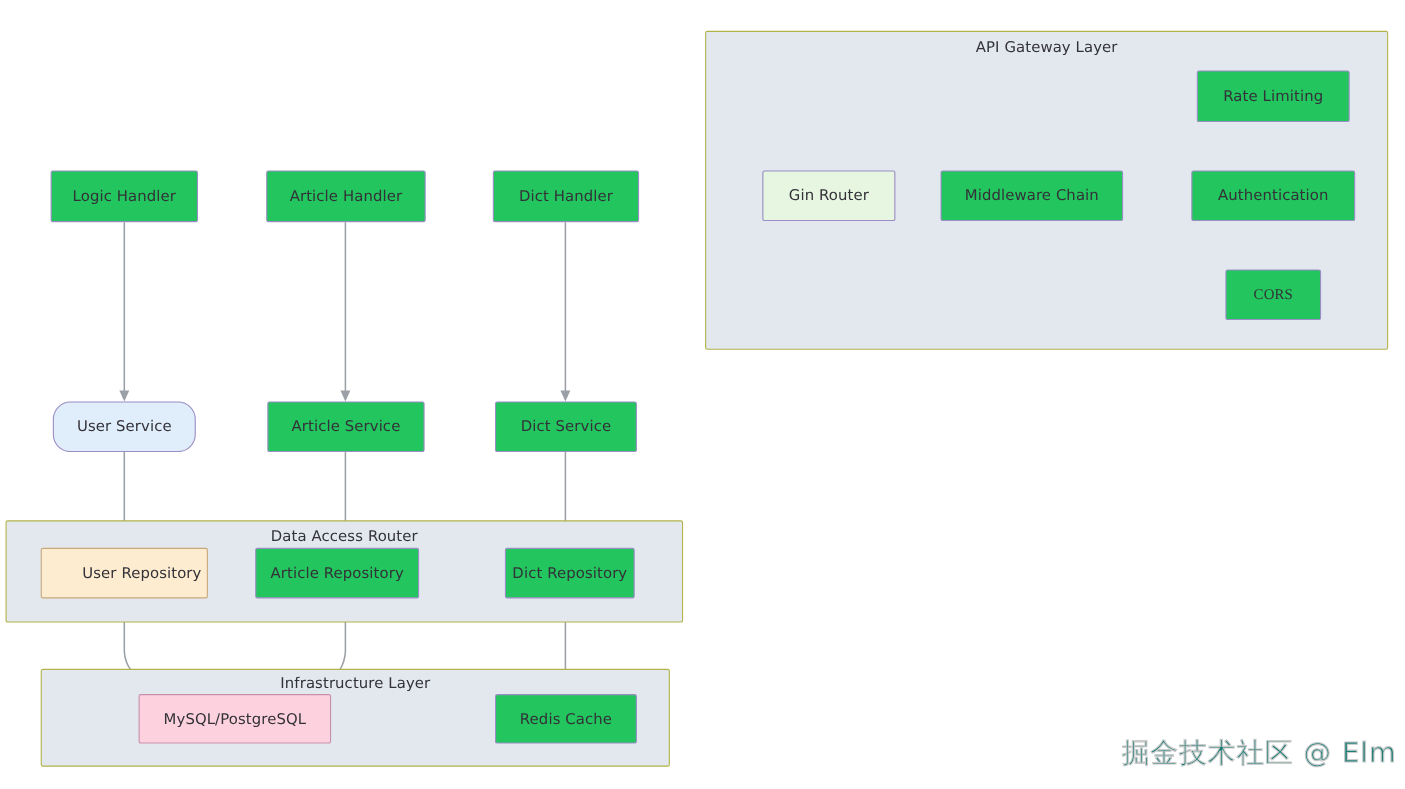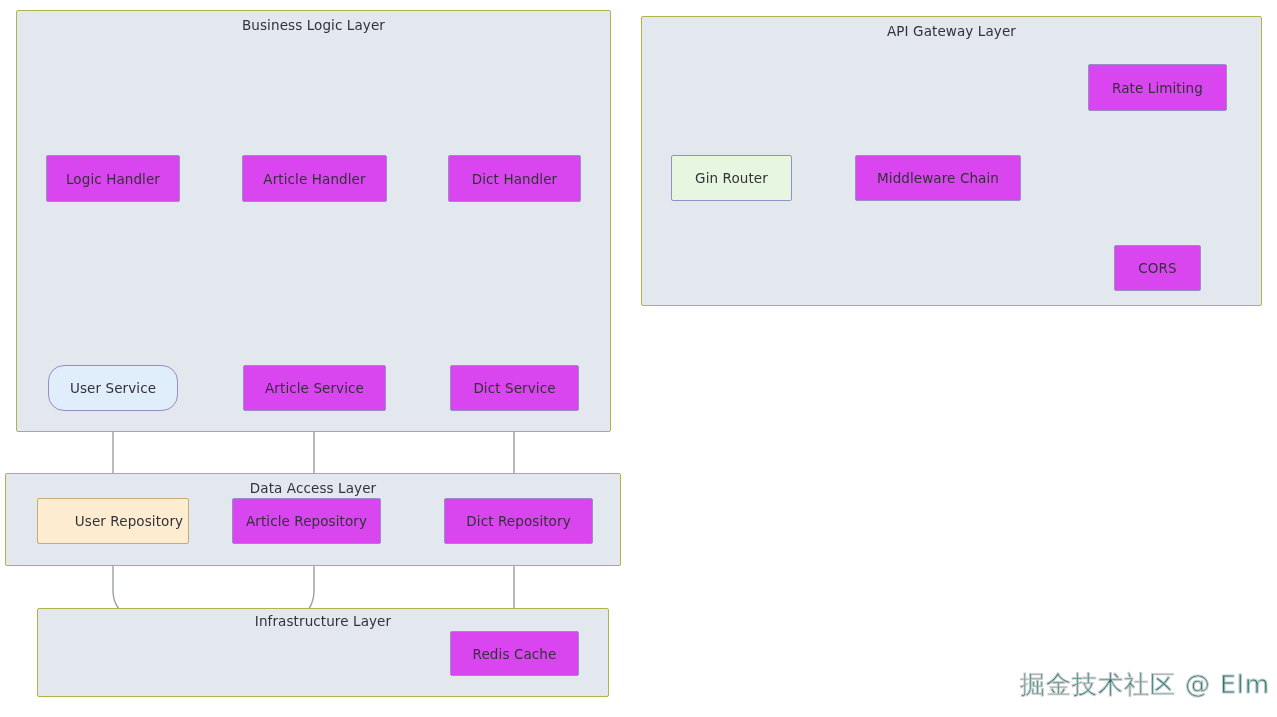--- a/index.html
+++ b/index.html
@@ -38,21 +38,21 @@
     color: #333238;
     letter-spacing: .1px;
     white-space: nowrap;
   }
   
   .node {
     position: absolute;
     box-sizing: border-box;
     border: 1px solid #9a8cc4;
     border-radius: 2px;
-    background: #d946ef;
+    background: #22c55e;
     display: flex;
     align-items: center;
     justify-content: center;
     font-size: 13.5px;
     color: #333238;
     letter-spacing: .1px;
     white-space: nowrap;
   }
   .node.fill-blue   { background: #e0edfb; }
   .node.fill-green  { background: #e7f6e0; }
@@ -139,73 +139,76 @@
     <g>
       <line x1="1021" y1="178" x2="1081" y2="178"></line>
       <polygon points="1088,178 1078,173.5 1078,182.5"></polygon>
     </g>
     <g>
       <path d="M 1000 202 Q 1036 250 1106 266"></path>
       <polygon points="1113,267 1103,262 1101.5,270.5"></polygon>
     </g>
   </svg>
 
-  <div class="layer" style="left:16px; top:10px; width:595px; height:422px;">
-    <div class="layer-title" style="top:6px;">Business Logic Layer</div>
-  </div>
   <div class="node" style="left:46px; top:155px; width:134px; height:47px;">
     <span>Logic Handler</span>
   </div>
   <div class="node" style="left:242px; top:155px; width:145px; height:47px;">
     <span>Article Handler</span>
   </div>
   <div class="node" style="left:448px; top:155px; width:133px; height:47px;">
     <span>Dict Handler</span>
   </div>
   <div class="node fill-blue" style="left:48px; top:365px; width:130px; height:46px;border-radius:16px;">
     <span>User Service</span>
   </div>
   <div class="node" style="left:243px; top:365px; width:143px; height:46px;justify-content:center;">
     <span>Article Service</span>
   </div>
   <div class="node" style="left:450px; top:365px; width:129px; height:46px;justify-content:center;">
     <span>Dict Service</span>
   </div>
 
-  <div class="layer" style="left:641px; top:16px; width:621px; height:290px;">
+  <div class="layer" style="left:641px; top:28px; width:621px; height:290px;">
     <div class="layer-title" style="top:6px;">API Gateway Layer</div>
   </div>
-  <div class="node fill-green" style="left:671px; top:155px; width:121px; height:46px;">
+  <div class="node fill-green" style="left:693px; top:155px; width:121px; height:46px;">
     <span>Gin Router</span>
   </div>
   <div class="node" style="left:855px; top:155px; width:166px; height:46px;">
     <span>Middleware Chain</span>
   </div>
   <div class="node" style="left:1088px; top:64px; width:139px; height:47px;">
     <span>Rate Limiting</span>
   </div>
-  <div class="node" style="left:1114px; top:245px; width:87px; height:46px;">
+  <div class="node" style="left:1083px; top:155px; width:149px; height:46px;">
+    <span>Authentication</span>
+  </div>
+  <div class="node" style="left:1114px; top:245px; width:87px; height:46px;font-family:Liberation Serif, serif;">
     <span>CORS</span>
   </div>
 
   <div class="layer" style="left:5px; top:473px; width:616px; height:93px;">
-    <div class="layer-title" style="top:6px;">Data Access Layer</div>
+    <div class="layer-title" style="top:6px;">Data Access Router</div>
   </div>
   <div class="node fill-orange" style="left:37px; top:498px; width:152px; height:46px;padding-left:32px;">
     <span>User Repository</span>
   </div>
   <div class="node" style="left:232px; top:498px; width:149px; height:46px;">
     <span>Article Repository</span>
   </div>
-  <div class="node" style="left:444px; top:498px; width:149px; height:46px;">
+  <div class="node" style="left:459px; top:498px; width:118px; height:46px;">
     <span>Dict Repository</span>
   </div>
 
   <div class="layer" style="left:37px; top:608px; width:572px; height:89px;">
     <div class="layer-title" style="top:4px;">Infrastructure Layer</div>
   </div>
+  <div class="node fill-pink" style="left:126px; top:631px; width:175px; height:45px;">
+    <span>MySQL/PostgreSQL</span>
+  </div>
   <div class="node" style="left:450px; top:631px; width:129px; height:45px;">
     <span>Redis Cache</span>
   </div>
 
   <div id="watermark">掘金技术社区 @ Elm</div>
 
 </div>
 
 </body></html>

